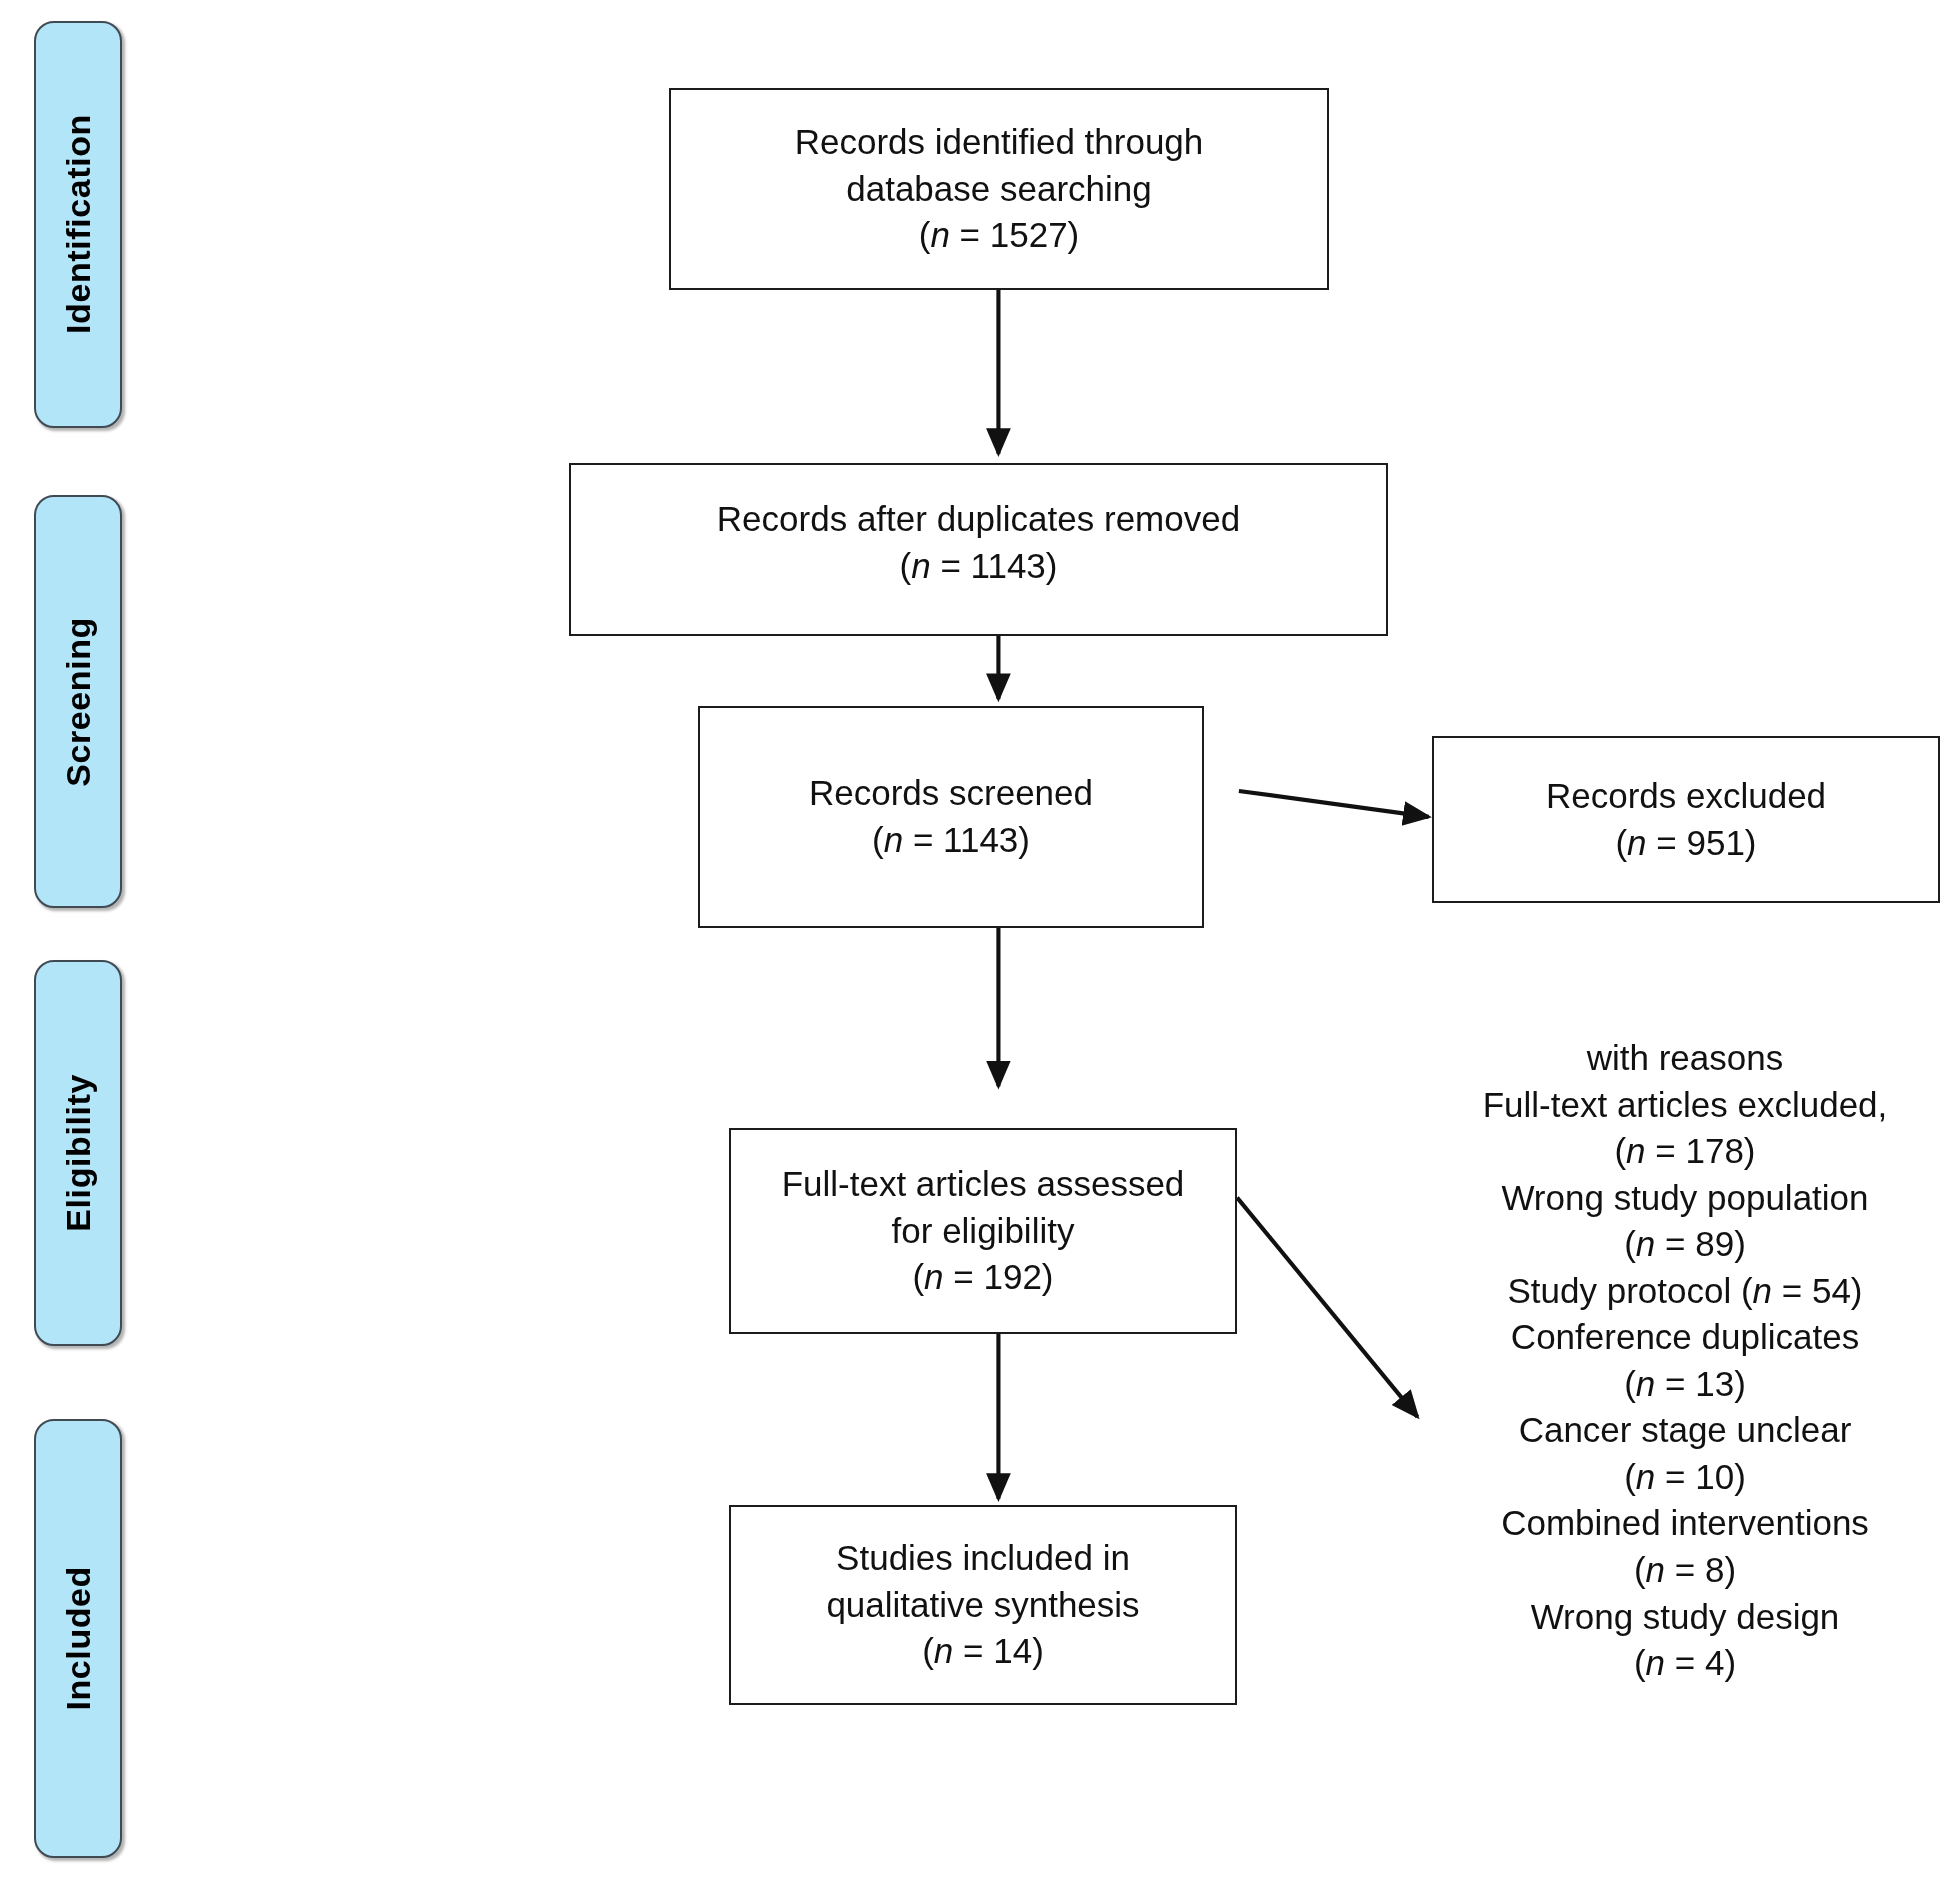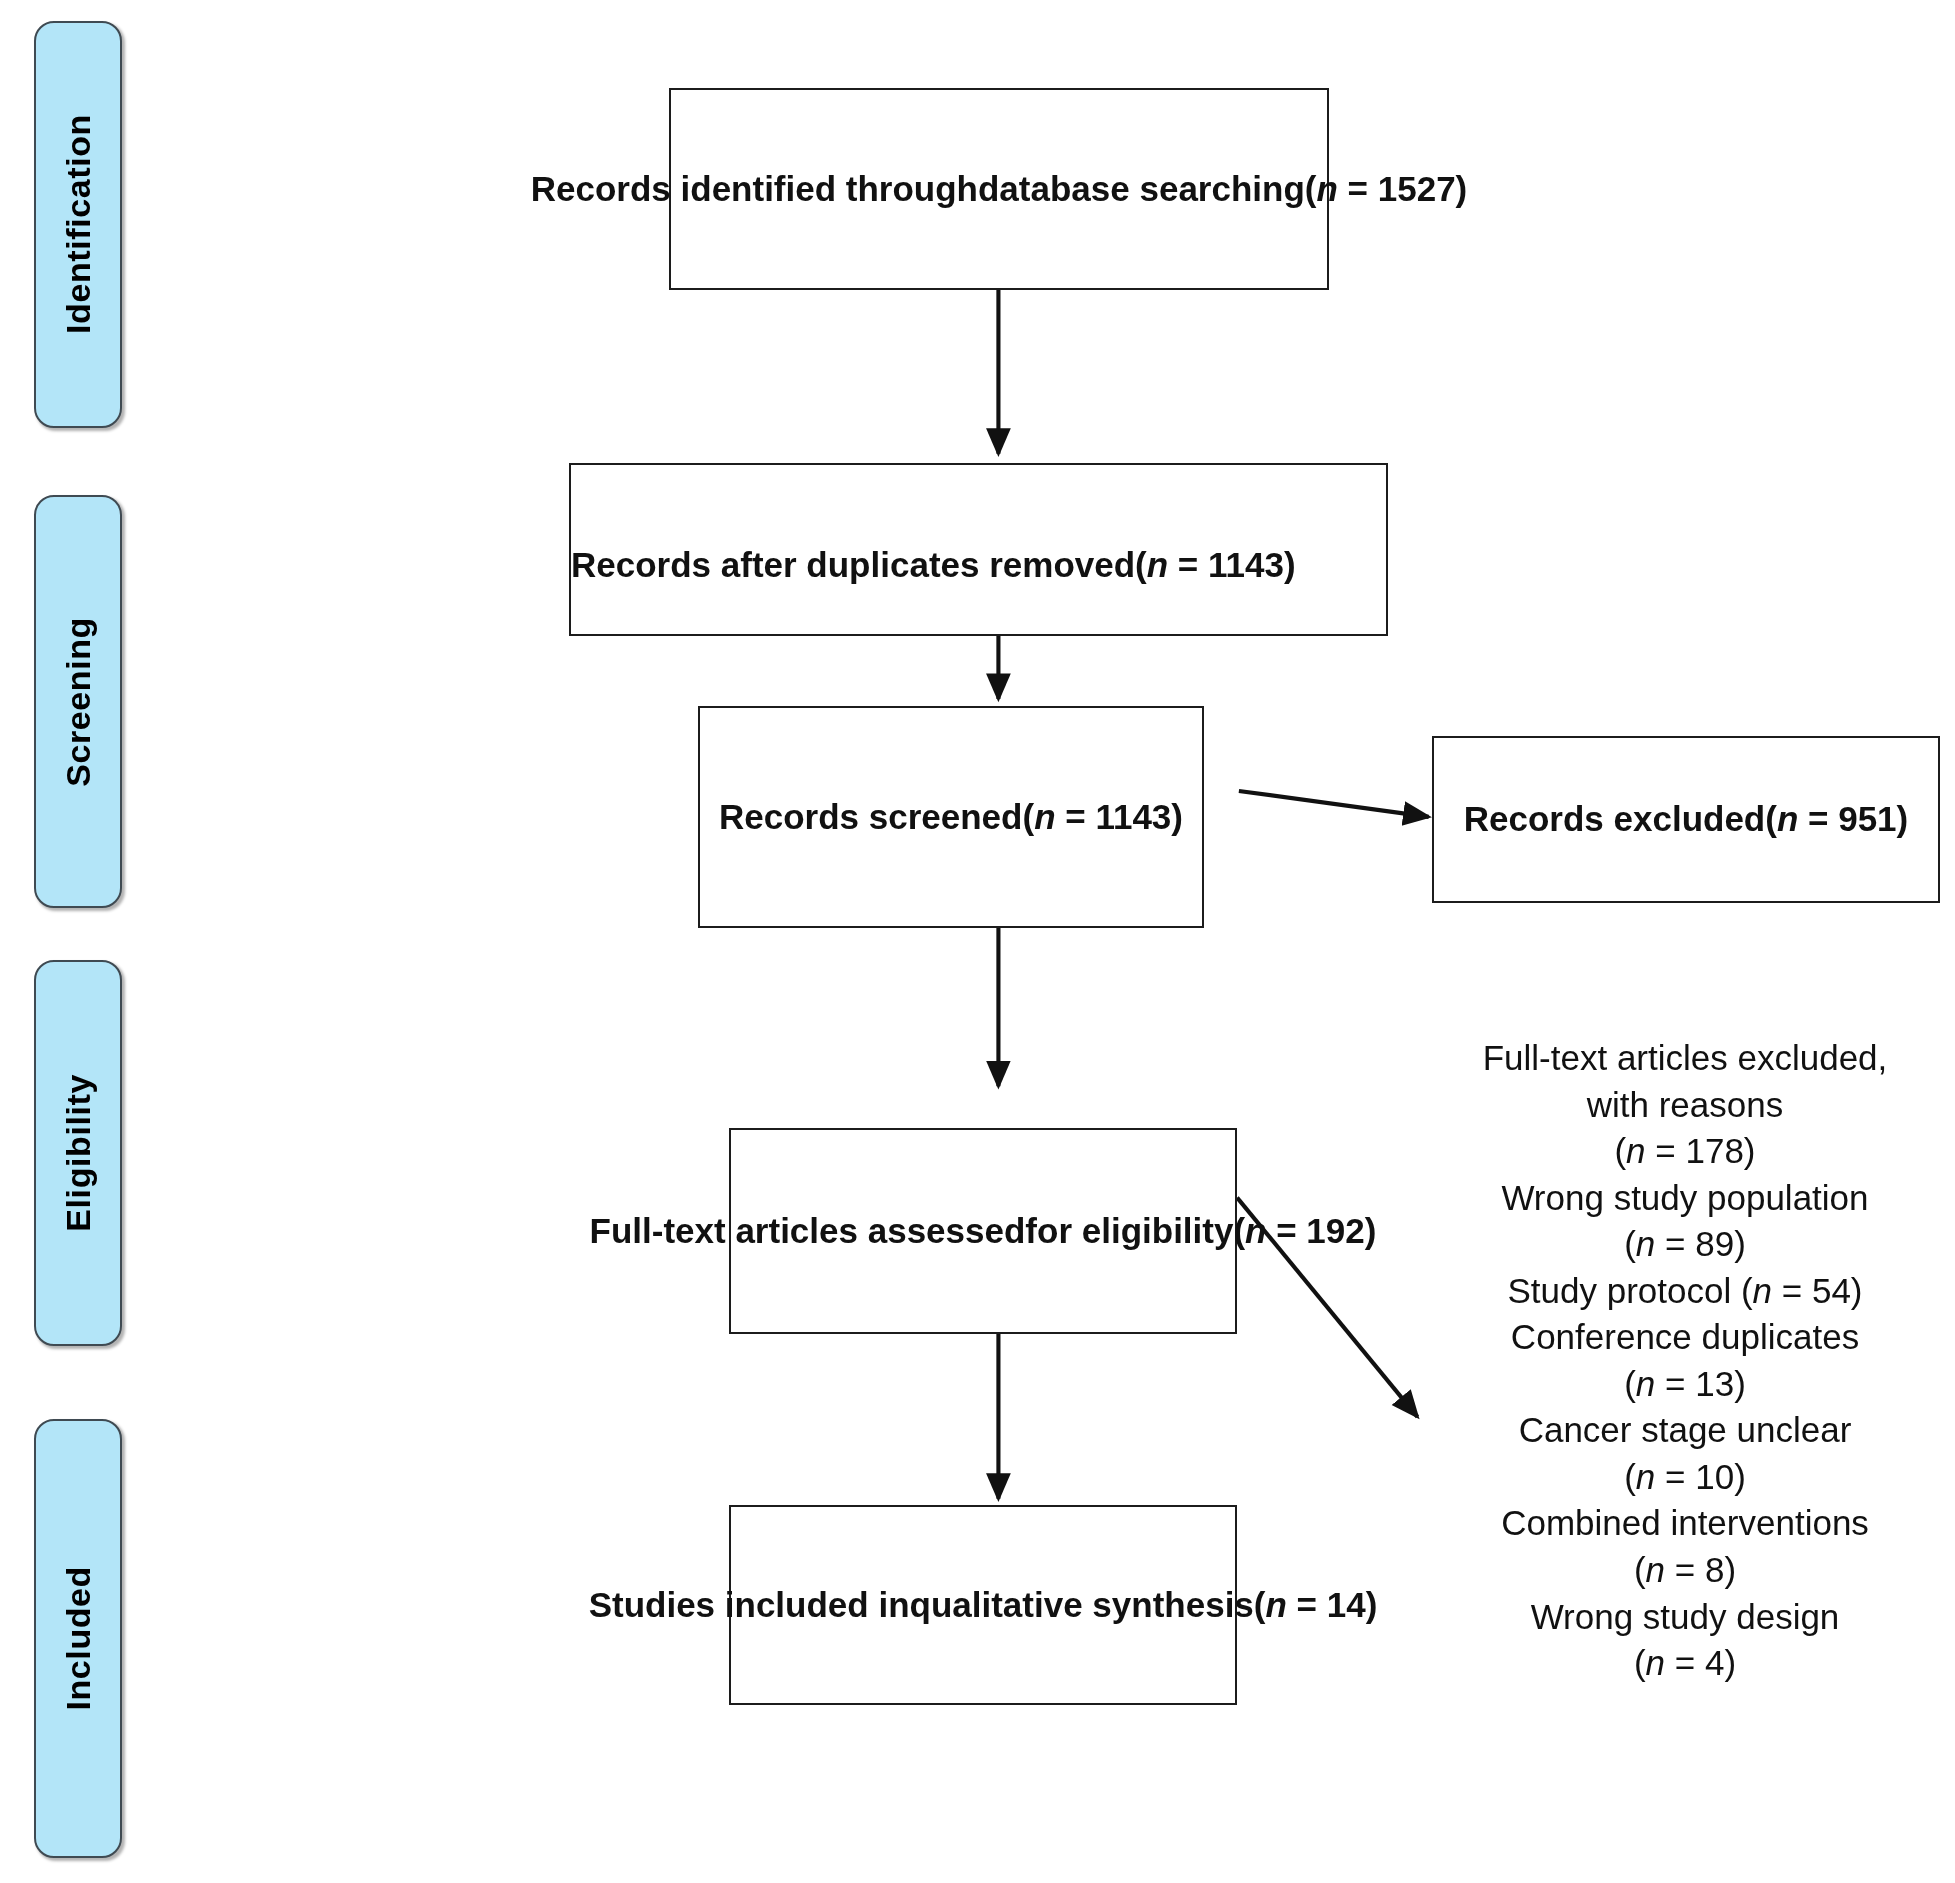--- a/index.html
+++ b/index.html
@@ -42,24 +42,24 @@
     line-height: 1;
   }
 
   
   .flow-box {
     position: absolute;
     background: #ffffff;
     border: 2.9px solid #1c1c1c;
     box-sizing: border-box;
     display: flex;
+    flex-direction: column;
     justify-content: center;
     align-items: center;
     text-align: center;
-    font-weight: bold;
   }
   .flow-box .line {
     font-size: 35px;
     line-height: 1.33;
     color: #111111;
     white-space: nowrap;
   }
   .flow-box.top-weighted {
     justify-content: flex-start;
     padding-top: 31px;
@@ -158,22 +158,22 @@
     <div class="line"><span>(</span><span class="nital">n</span><span> = 192)</span></div>
   </div>
 
   <div class="flow-box" style="left:729px; top:1505px; width:508px; height:200px;">
     <div class="line">Studies included in</div>
     <div class="line">qualitative synthesis</div>
     <div class="line"><span>(</span><span class="nital">n</span><span> = 14)</span></div>
   </div>
 
   <div id="reasons-list" style="left:1415px; top:1035px; width:540px;">
+    <div class="line">with reasons</div>
     <div class="line">Full-text articles excluded,</div>
-    <div class="line">with reasons</div>
     <div class="line"><span>(</span><span class="nital">n</span><span> = 178)</span></div>
 
     <div class="line">Wrong study population</div>
     <div class="line"><span>(</span><span class="nital">n</span><span> = 89)</span></div>
 
     <div class="line"><span>Study protocol </span><span>(</span><span class="nital">n</span><span> = 54)</span></div>
 
     <div class="line">Conference duplicates</div>
     <div class="line"><span>(</span><span class="nital">n</span><span> = 13)</span></div>
 

